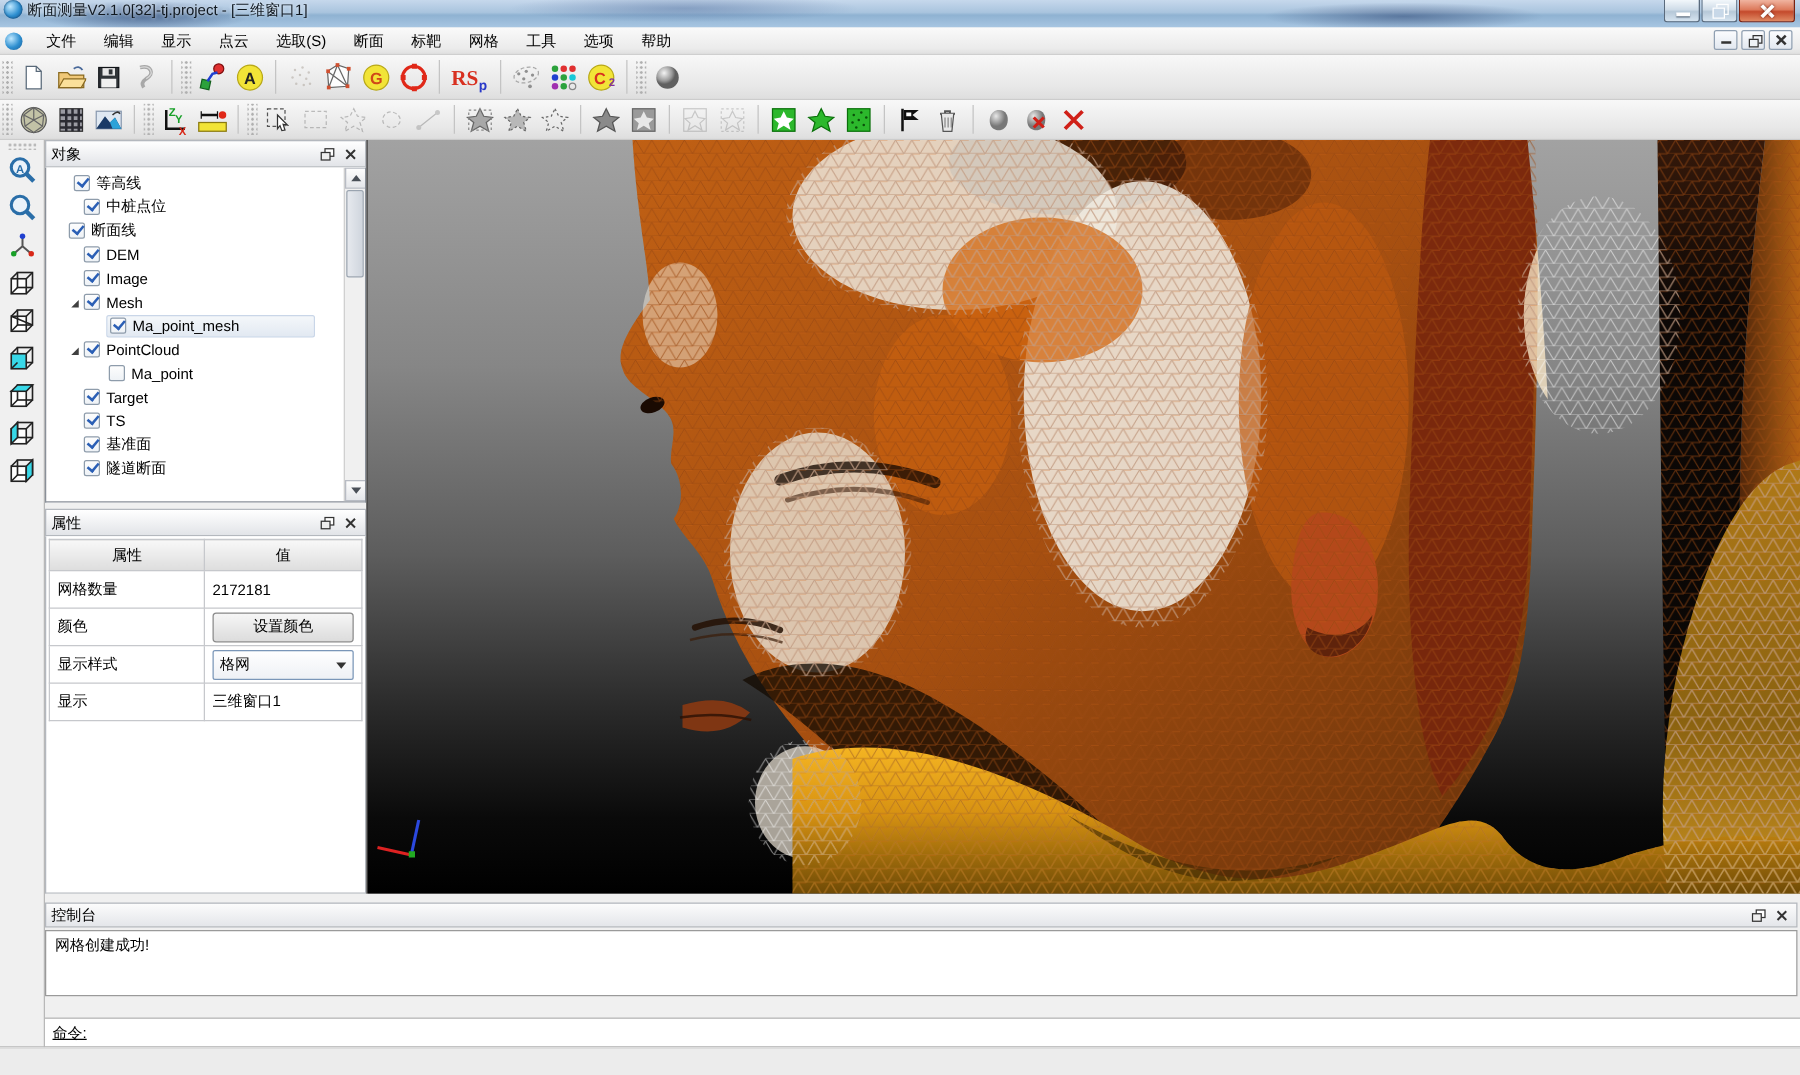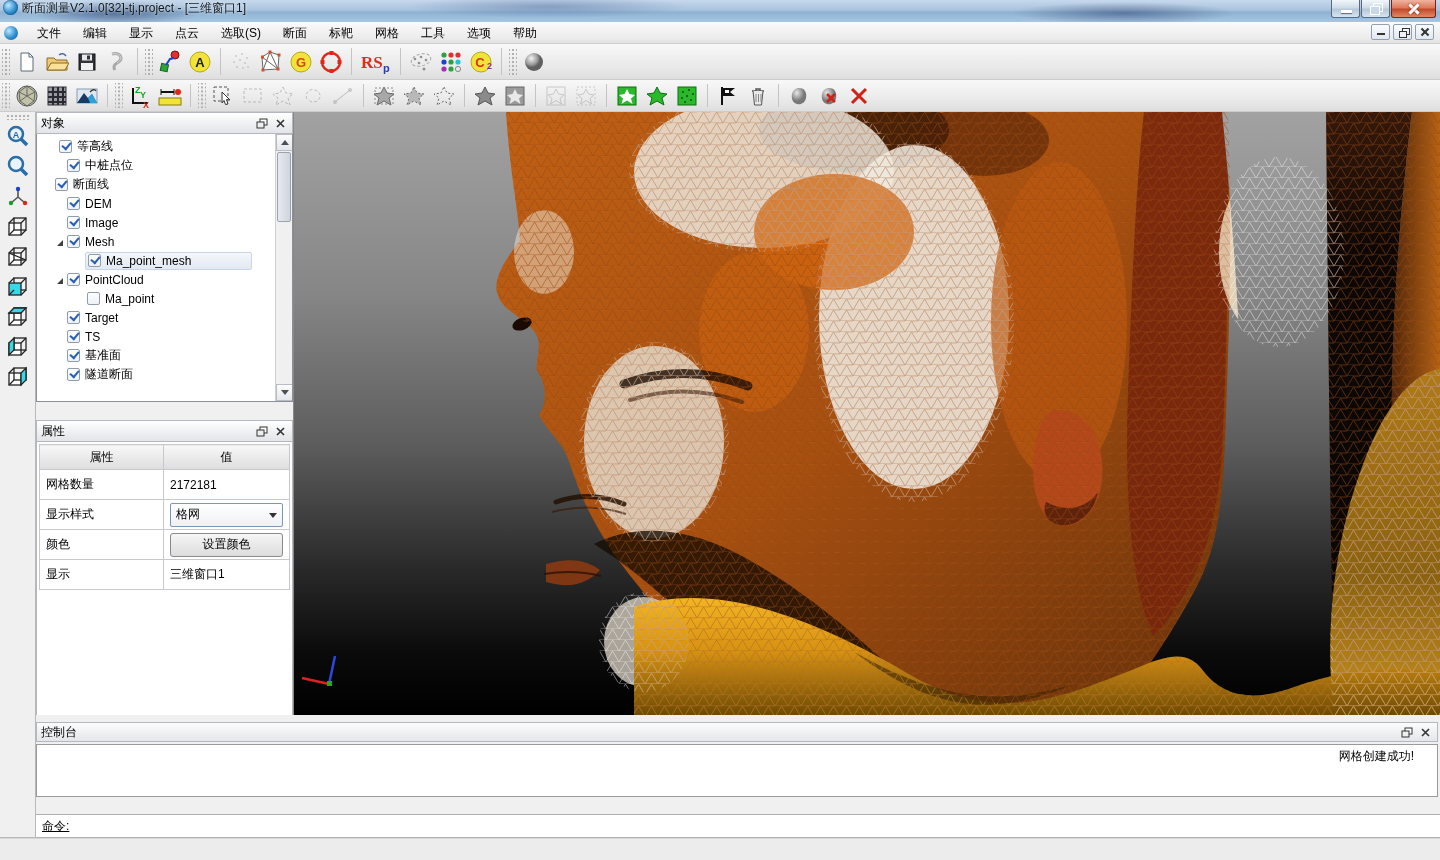--- a/index.html
+++ b/index.html
@@ -66,36 +66,36 @@
   .exp-tri { display:inline-block; width:0; height:0; border-left:6px solid transparent; border-bottom:6px solid #404040; }
   .cbx { width:13px; height:13px; border:1px solid #8e9cab; border-radius:2px; background:linear-gradient(180deg,#fdfdfd,#eef2f6); margin-right:5px; position:relative; flex:none; }
   .cbx.checked::after { content:""; position:absolute; left:2px; top:1px; width:7px; height:4px; border-left:2px solid #2b5fb5; border-bottom:2px solid #2b5fb5; transform:rotate(-50deg); }
   .tree-sel { background:linear-gradient(180deg,#f4f7fa,#e2e9f2); border:1px solid #c9d6e8; border-radius:2px; display:flex; align-items:center; padding:1px 60px 1px 2px; }
   .vscroll { position:absolute; right:0; top:0; width:17px; height:100%; background:#f0f0f0; border-left:1px solid #d0d0d0; }
   .vs-btn { width:17px; height:17px; background:linear-gradient(180deg,#fdfdfd,#e4e6ea); border:1px solid #b8bcc4; display:flex; align-items:center; justify-content:center; }
   .vs-btn.down { position:absolute; bottom:0; }
   .arr-up { width:0; height:0; border-left:4px solid transparent; border-right:4px solid transparent; border-bottom:5px solid #4a5058; }
   .arr-dn { width:0; height:0; border-left:4px solid transparent; border-right:4px solid transparent; border-top:5px solid #4a5058; }
   .vs-thumb { position:absolute; left:1px; top:18px; width:14px; height:70px; background:linear-gradient(90deg,#e6e9ee,#cfd5dd); border:1px solid #9aa4b0; border-radius:2px; }
-  #props-panel { margin-top:18px; }
+  #props-panel { margin-top:5px; }
   #props-body { height:286px; border:1px solid #b4b8be; border-top:none; background:#fff; padding:2px; }
   table.props { width:100%; border-collapse:collapse; table-layout:fixed; }
   table.props th, table.props td { border:1px solid #c6c8cc; font-weight:normal; padding:0 6px; }
   table.props th { height:25px; background:linear-gradient(180deg,#f8f8f8,#dddddd); text-align:center; }
   table.props td { height:30px; }
   .cell-btn { width:100%; height:24px; border:1px solid #8a8a8a; border-radius:3px; background:linear-gradient(180deg,#f6f6f6,#dcdcdc); font-size:12px; }
   .cell-dd { width:100%; height:24px; border:1px solid #7a96b8; border-radius:2px; background:linear-gradient(180deg,#ffffff,#eef1f5); display:flex; align-items:center; padding-left:5px; position:relative; }
   .cell-dd .dd-arrow { position:absolute; right:5px; top:9px; width:0; height:0; border-left:4px solid transparent; border-right:4px solid transparent; border-top:5px solid #333; }
   
   #viewport { position:absolute; left:293px; top:112px; width:1147px; height:603px; background:#000; border-left:1px solid #888; }
   
   #console-region { position:absolute; left:36px; top:715px; width:1404px; height:123px; background:#f0f0f0; padding-top:7px; }
   #console-title { height:20px; background:linear-gradient(180deg,#fcfcfc,#e4e6ea); border:1px solid #b4b8be; display:flex; align-items:center; padding:0 4px; margin-right:2px;font-family:Liberation Mono, monospace; }
   #console-title .pt-label { flex:1; }
-  #console-text { height:53px; margin:2px 2px 0 0; border:1px solid #9a9a9a; background:#fff; padding:3px 23px;text-align:right; }
+  #console-text { height:53px; margin:2px 2px 0 0; border:1px solid #9a9a9a; background:#fff; padding:3px 7px; }
   #command-line { position:absolute; left:0; bottom:0; width:1404px; height:24px; background:#fff; border-top:1px solid #b0b0b0; border-bottom:1px solid #b0b0b0; display:flex; align-items:center; padding-left:6px;text-decoration:underline; }
   #statusbar { position:absolute; left:0; top:838px; width:1440px; height:22px; background:#ececec; border-top:1px solid #d8d8d8; }
 </style>
 </head>
 <body>
 
 <div id="titlebar">
   <div class="app-ico"></div>
   <span id="title-text">断面测量V2.1.0[32]-tj.project - [三维窗口1]</span>
   <div class="winbtns">
@@ -644,31 +644,31 @@
         <tbody>
             <tr>
           <th>属性</th>
           <th>值</th>
         </tr>
         <tr>
           <td>网格数量</td>
           <td>2172181</td>
         </tr>
         <tr>
+          <td>颜色</td>
+          <td><button class="cell-btn">设置颜色</button></td>
+        </tr>
+        <tr>
           <td>显示样式</td>
           <td>
             <div class="cell-dd">
               <span>格网</span>
               <span class="dd-arrow"></span>
             </div>
           </td>
-        </tr>
-        <tr>
-          <td>颜色</td>
-          <td><button class="cell-btn">设置颜色</button></td>
         </tr>
         <tr>
           <td>显示</td>
           <td>三维窗口1</td>
         </tr>
       </tbody>
         </table>
     </div>
   </div>
 </div>

